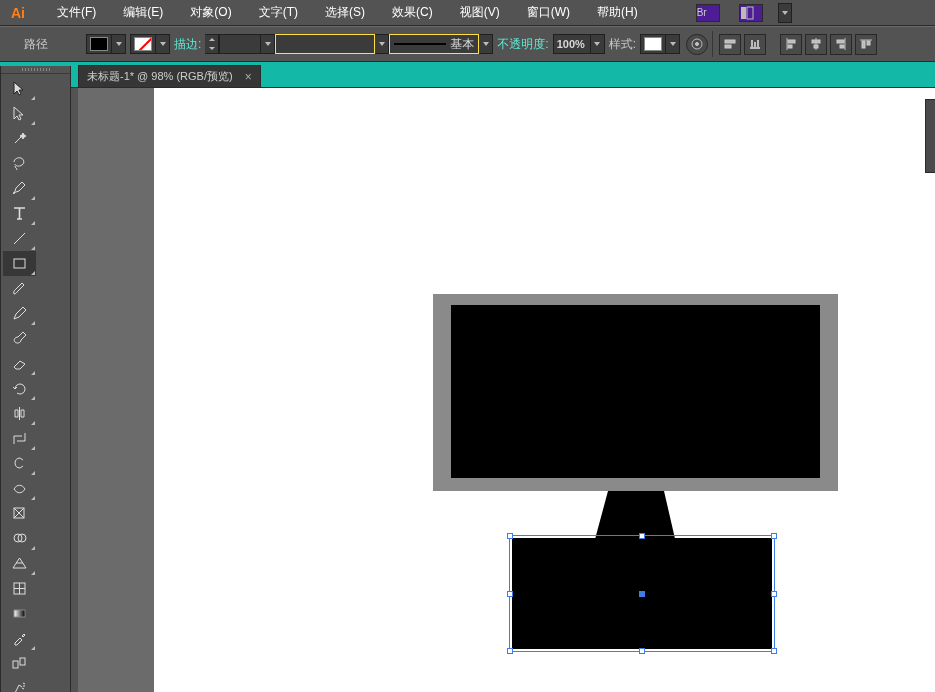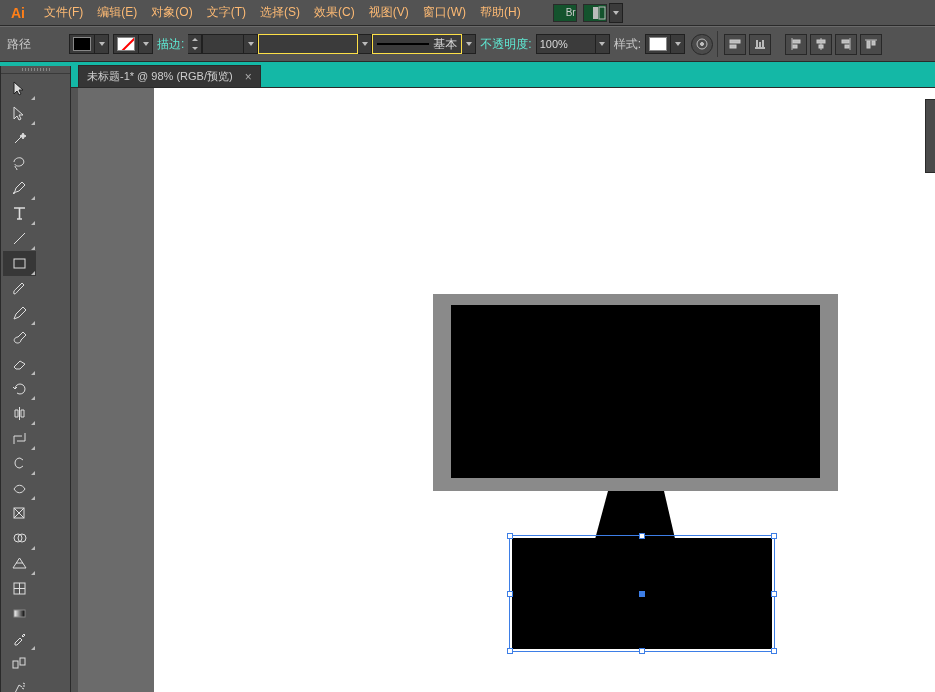--- a/index.html
+++ b/index.html
@@ -1,25 +1,25 @@
 <!DOCTYPE html>
 <html><head>
 <meta charset="utf-8">
 <style>
 *{box-sizing:border-box;margin:0;padding:0;user-select:none}
 html,body{width:935px;height:692px;overflow:hidden;background:#535353;font-family:"Microsoft YaHei",Tahoma,sans-serif;font-size:12px;color:#d8d8d8}
 
-.menubar{display:flex;align-items:center;height:26px;background:#535353;border-bottom:1px solid #2a2a2a;padding-left:6px;gap:2px}
+.menubar{display:flex;align-items:center;height:26px;background:#535353;border-bottom:1px solid #2a2a2a;padding-left:6px;gap:15px}
 .menubar .logo{width:24px;height:20px;display:flex;align-items:center;justify-content:center;color:#ff7f18;font-weight:bold;font-size:14px;margin-right:6px}
-.menubar .mitem{padding:0 6px;color:#fdba74;cursor:default}
+.menubar .mitem{padding:0 6px;color:#ffffff;cursor:default}
 .menubar .spacer{width:18px}
-.menubar .sq{width:24px;height:18px;border:1px solid #2a2a2a;background:#14532d;margin-left:4px;display:flex;align-items:center;justify-content:flex-end}
+.menubar .sq{width:24px;height:18px;border:1px solid #2a2a2a;background:#4c1d95;margin-left:4px;display:flex;align-items:center;justify-content:flex-start}
 .menubar .sq svg{width:14px;height:14px}
 
-.optbar{display:flex;align-items:center;height:36px;background:#535353;border-top:1px solid #6a6a6a;border-bottom:1px solid #2a2a2a;padding:0 3px;gap:0}
+.optbar{display:flex;align-items:center;height:36px;background:#535353;border-top:1px solid #6a6a6a;border-bottom:1px solid #2a2a2a;padding:0 20px;gap:0}
 .optbar .lbl{color:#c8c8c8;padding:0 4px}
 .optbar .lblO{color:#5eead4;padding:0 4px}
 .swatch{width:26px;height:20px;border:1px solid #202020;display:flex;align-items:center;justify-content:center;position:relative;background:#3b3b3b}
 .swatch .inner{width:18px;height:14px;background:#000;border:1px solid #888}
 .swatch.none .inner{background:#fff;position:relative;overflow:hidden}
 .swatch.none .inner::after{content:"";position:absolute;left:-2px;top:6px;width:24px;height:2px;background:red;transform:rotate(-45deg)}
 .dd{width:14px;height:20px;border:1px solid #202020;border-left:none;background:#3b3b3b;display:flex;align-items:center;justify-content:center}
 .dd::after{content:"";border-left:3px solid transparent;border-right:3px solid transparent;border-top:4px solid #bbb}
 .numbox{height:20px;display:flex}
 .numbox input{width:42px;height:20px;border:1px solid #202020;background:#3b3b3b;color:#d8d8d8;font-size:11px;padding:0 3px}
@@ -115,21 +115,21 @@
   </div>
   <div class="widebox w100"></div>
   <div class="dd"></div>
   <div class="widebox stroke">
     <div class="line"></div>
       <span>基本</span>
   </div>
   <div class="dd"></div>
   <span class="lblO">不透明度:</span>
   <div class="numbox">
-    <input style="width: 60px;" value="100%">
+    <input style="width: 38px; font-weight: bold;" value="100%">
     <div class="dd"></div>
   </div>
   <span class="lbl">样式:</span>
   <div class="swatch">
       <div class="inner" style="background:#fff"></div>
     </div>
   <div class="dd"></div>
   <div style="width:6px"></div>
   <div class="iconbtn round">
     <svg viewBox="0 0 14 14">

